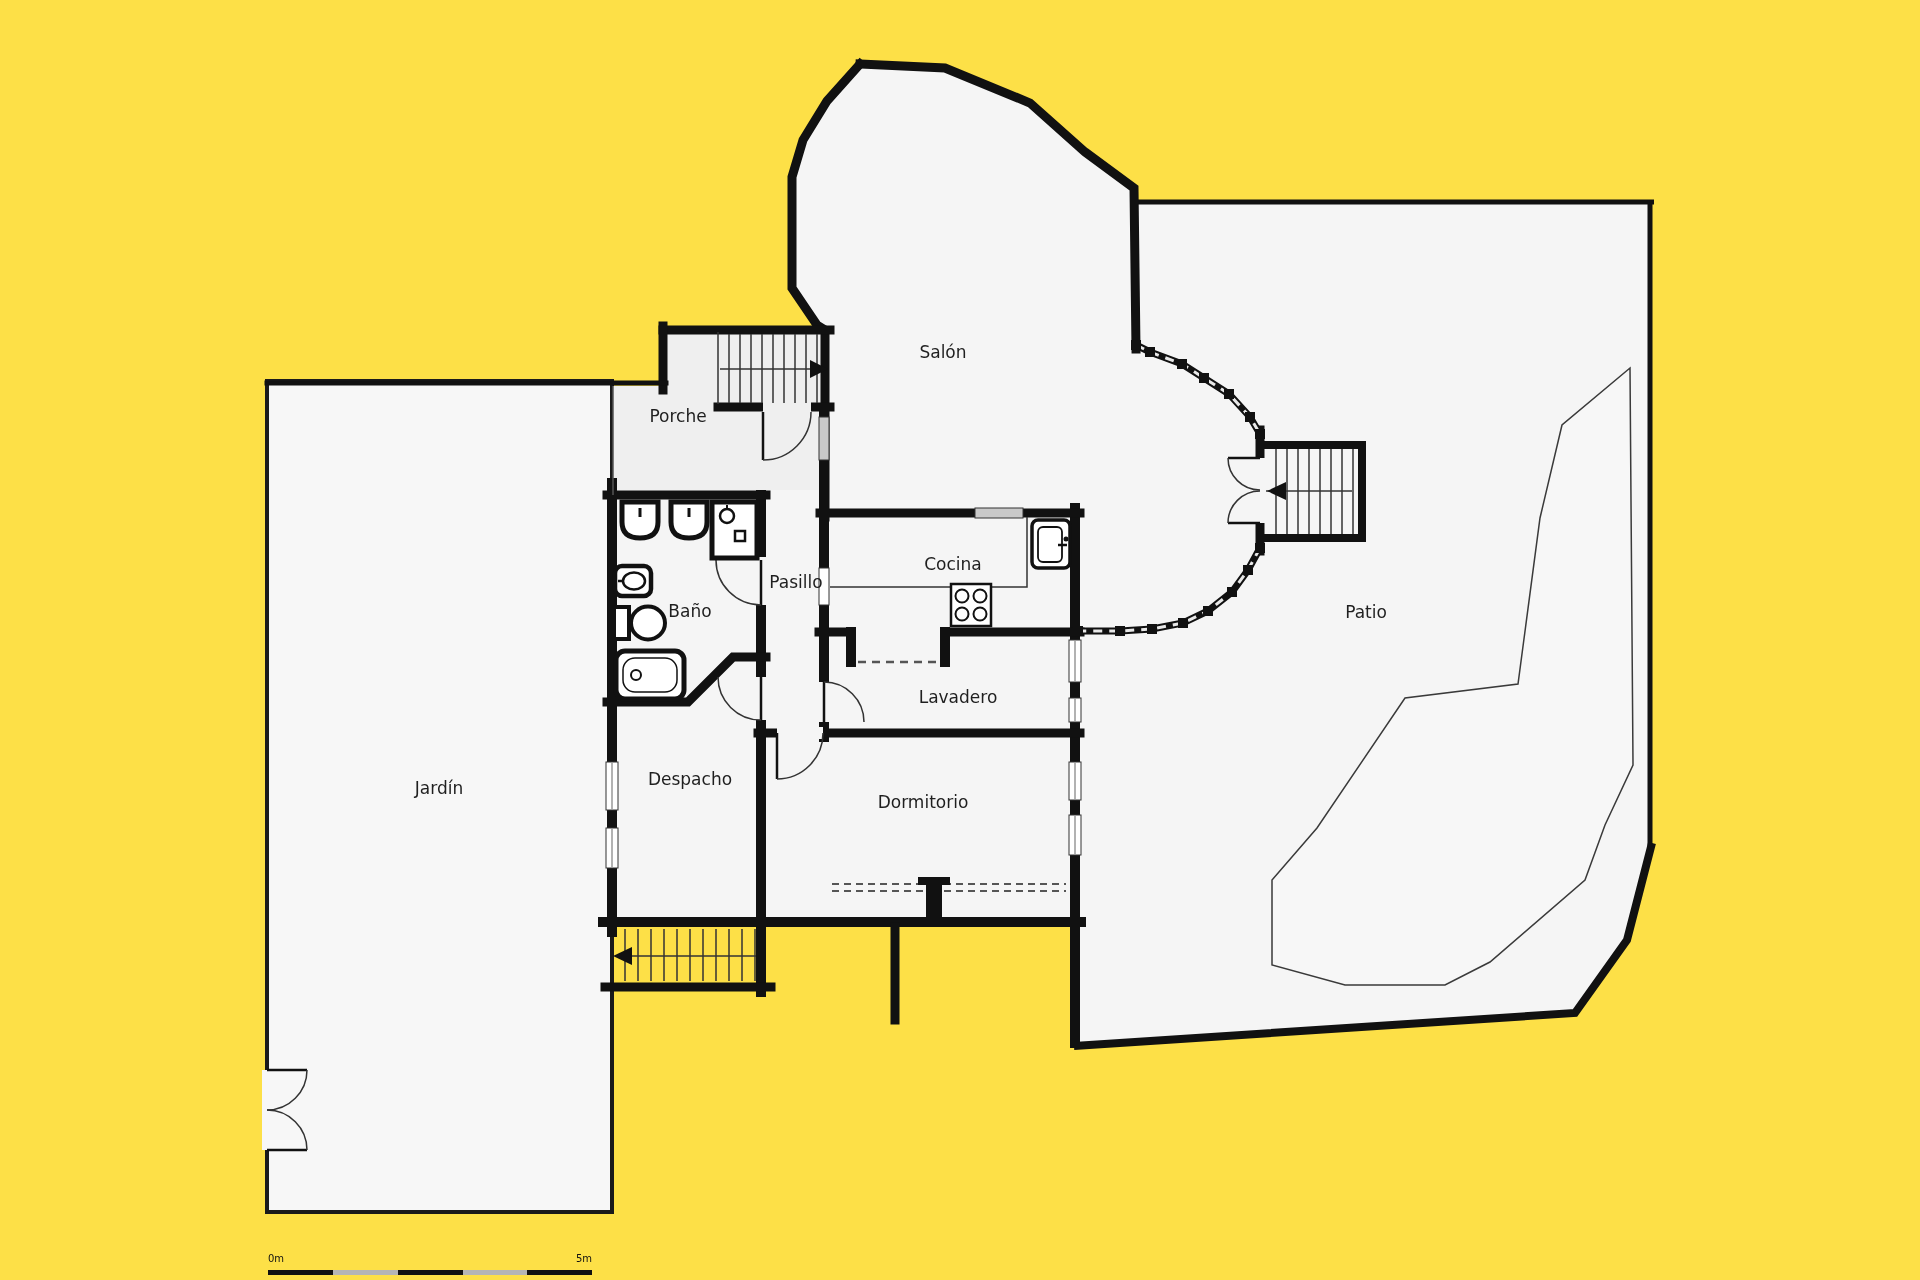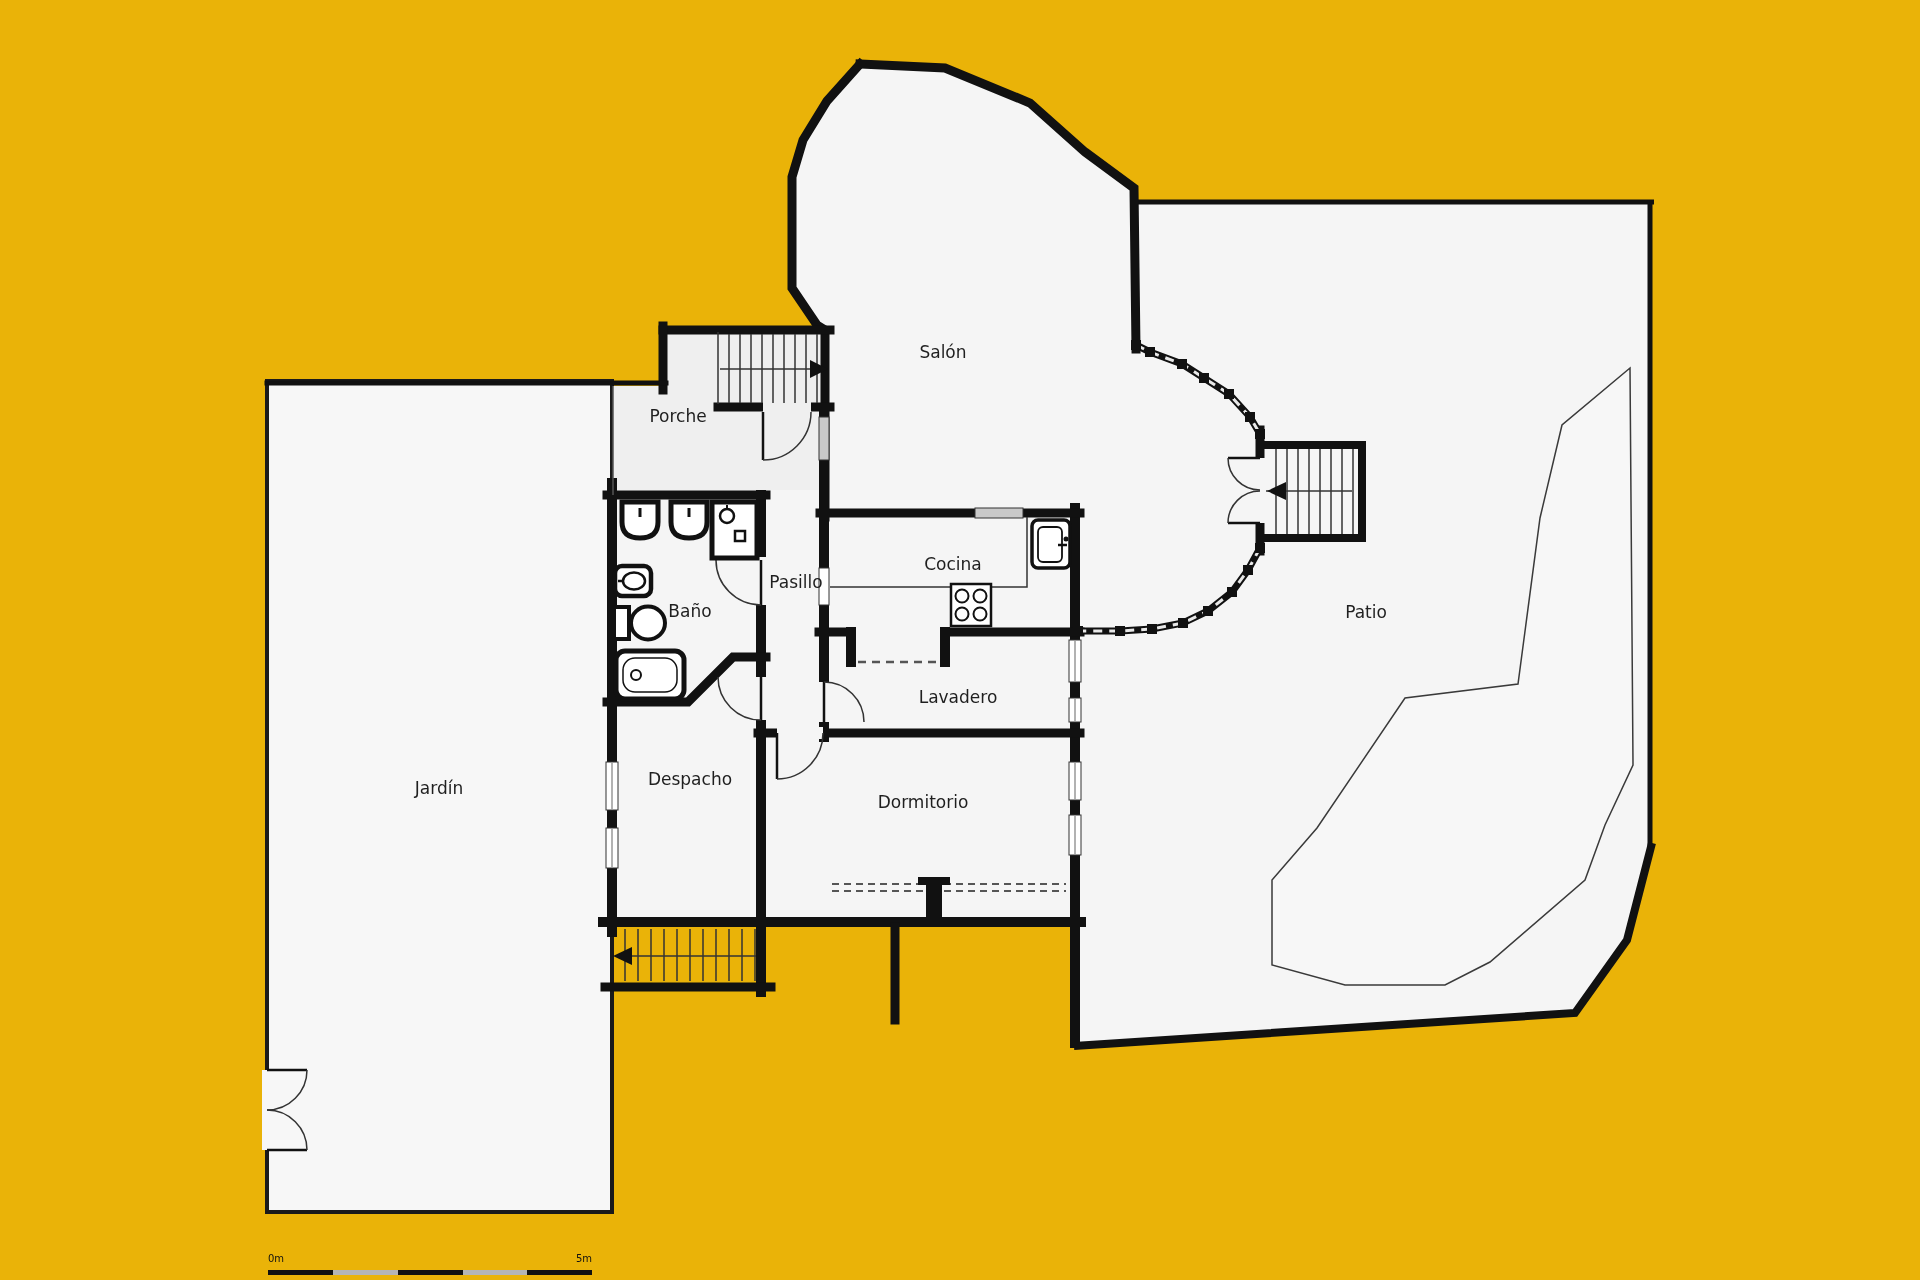--- a/index.html
+++ b/index.html
@@ -8,21 +8,21 @@
     background: #ffffff;
     width: 1920px;
     height: 1280px;
     overflow: hidden;
     font-family: "DejaVu Sans", sans-serif;
   }
   .plan-wrap {
     position: relative;
     width: 1920px;
     height: 1280px;
-    background: #eab308;
+    background: #fde047;
   }
   svg { display: block; }
   text.room-label {
     font-family: "DejaVu Sans", sans-serif;
     font-size: 17px;
     fill: #1f1f1f;
   }
   text.scale-label {
     font-family: "DejaVu Sans", sans-serif;
     font-size: 10px;

